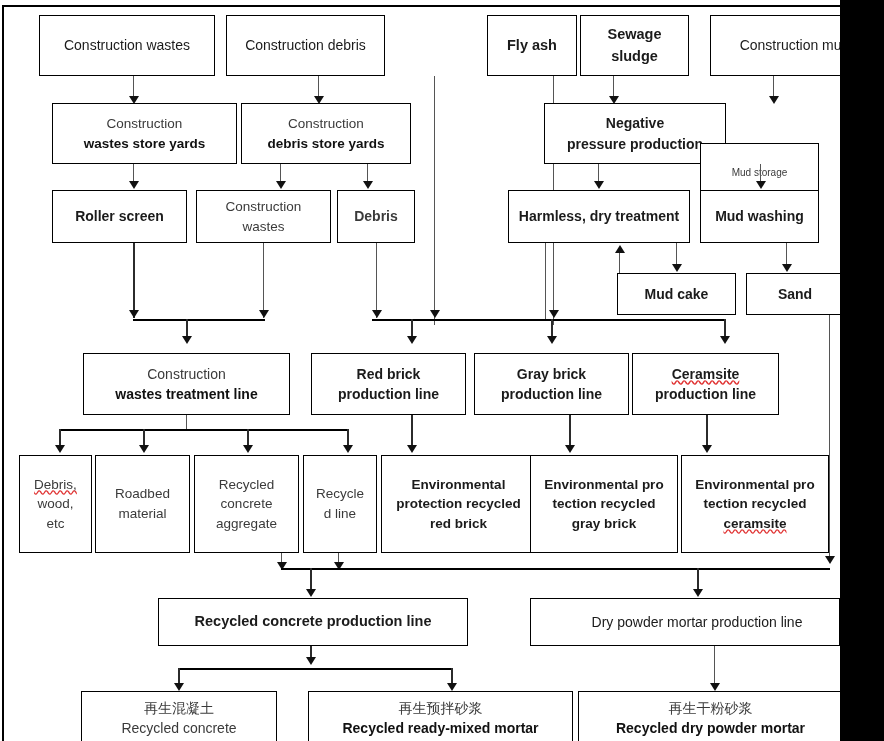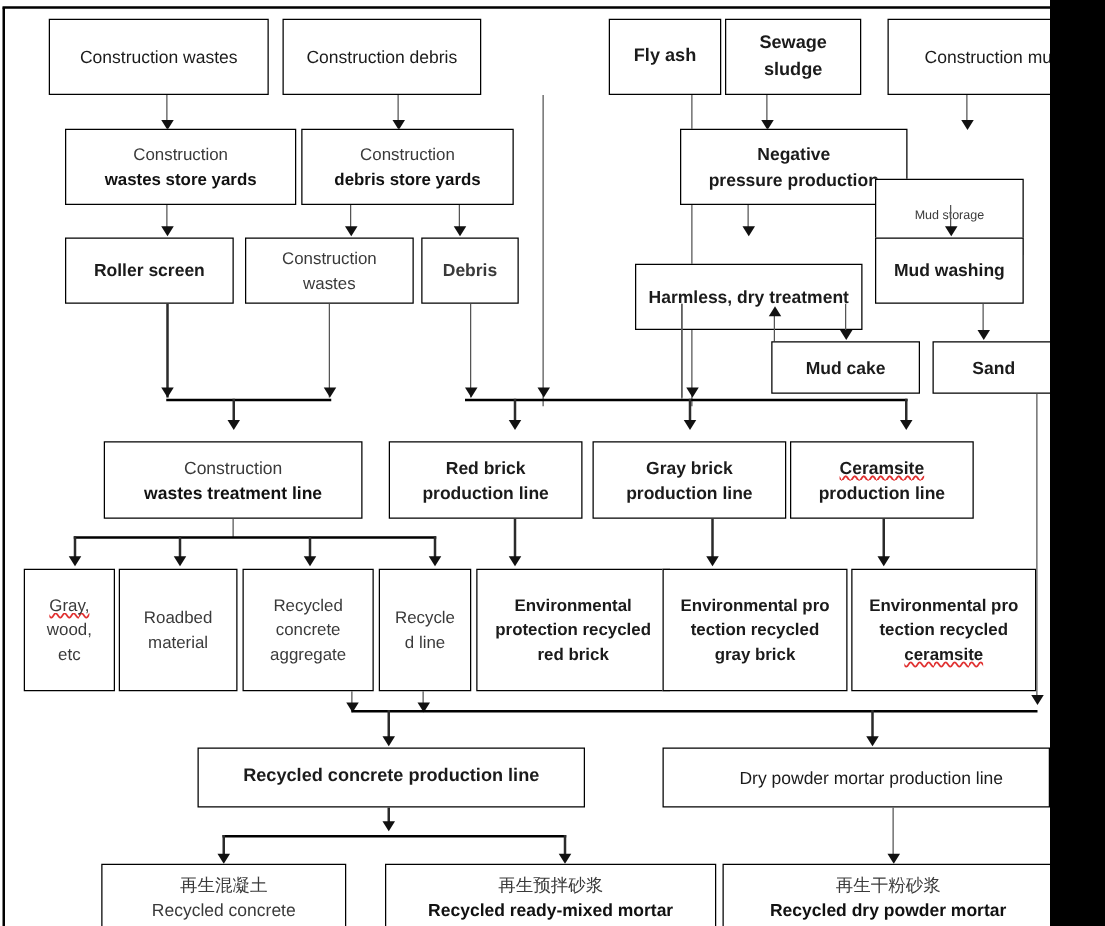--- a/index.html
+++ b/index.html
@@ -136,21 +136,21 @@
 
   <div class="box b-norm" style="left:196px;top:190px;width:135px;height:53px;font-size:13.5px;color:#3a3a3a;">
     <span class="ln">Construction</span>
     <span class="ln">wastes</span>
   </div>
 
   <div class="box b-norm" style="left:337px;top:190px;width:78px;height:53px;font-size:14px;color:#3a3a3a;font-weight:bold;">
     <span class="ln">Debris</span>
   </div>
 
-  <div class="box b-bold" style="left:508px;top:190px;width:182px;height:53px;font-size:14px;margin-top:21px;">
+  <div class="box b-bold" style="left:508px;top:190px;width:182px;height:53px;font-size:14px;">
     <span class="ln">Harmless, dry treatment</span>
   </div>
 
   <div class="box b-bold" style="left:700px;top:190px;width:119px;height:53px;font-size:14px;">
     <span class="ln">Mud washing</span>
   </div>
 
   <div class="vline" style="left:133px;top:243px;height:75px;"></div>
   <div class="arrow-d" style="left:129px;top:310px;"></div>
 
@@ -242,21 +242,21 @@
   <div class="vline" style="left:411px;top:415px;height:33px;"></div>
   <div class="arrow-d" style="left:407px;top:445px;"></div>
 
   <div class="vline" style="left:569px;top:415px;height:33px;"></div>
   <div class="arrow-d" style="left:565px;top:445px;"></div>
 
   <div class="vline" style="left:706px;top:415px;height:33px;"></div>
   <div class="arrow-d" style="left:702px;top:445px;"></div>
 
   <div class="box b-norm" style="left:19px;top:455px;width:73px;height:98px;font-size:13.5px;color:#3a3a3a;">
-    <span class="ln sq">Gray,</span>
+    <span class="ln sq">Debris,</span>
     <span class="ln">wood,</span>
     <span class="ln">etc</span>
   </div>
 
   <div class="box b-norm" style="left:95px;top:455px;width:95px;height:98px;font-size:13.5px;color:#3a3a3a;">
     <span class="ln">Roadbed</span>
     <span class="ln">material</span>
   </div>
 
   <div class="box b-norm" style="left:194px;top:455px;width:105px;height:98px;font-size:13.5px;color:#3a3a3a;">

